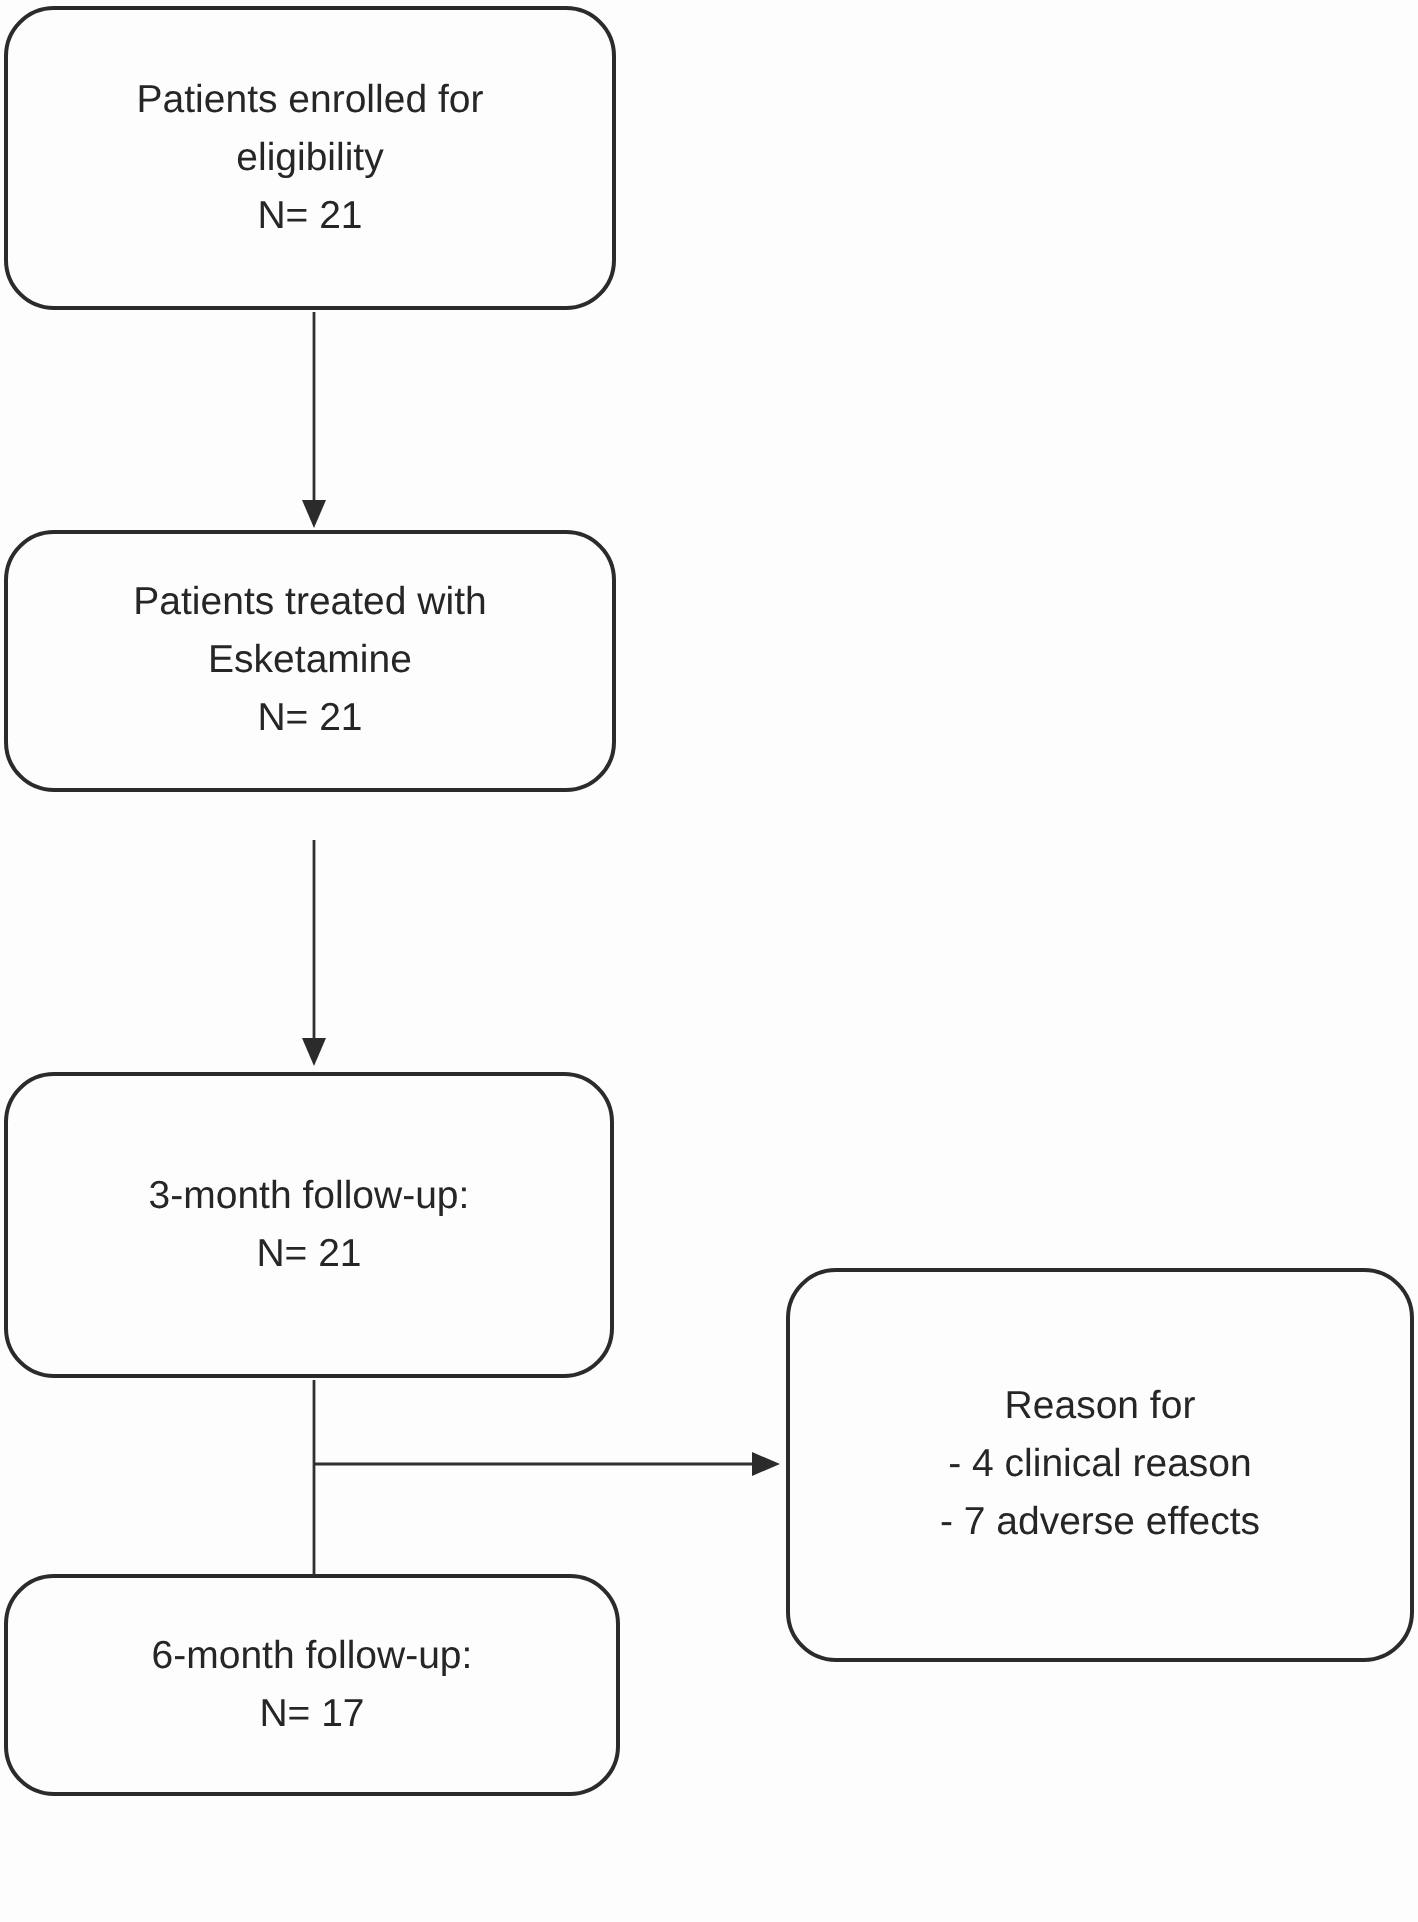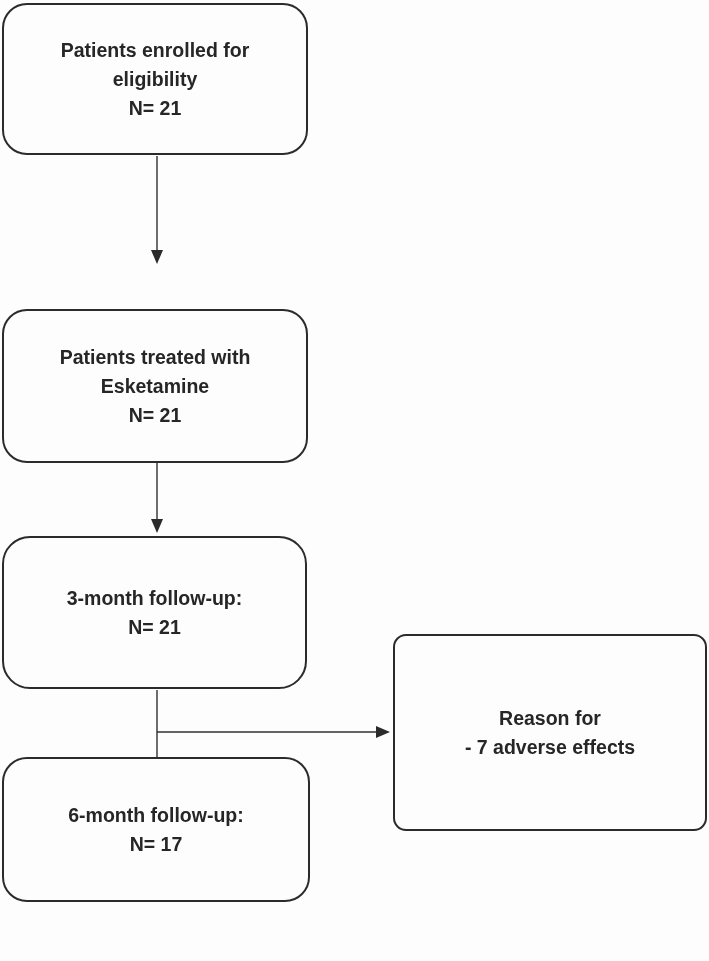--- a/index.html
+++ b/index.html
@@ -30,30 +30,29 @@
     border: 2px solid #2b2b2b;
     border-radius: 25px;
     background: #fdfdfd;
     display: flex;
     flex-direction: column;
     justify-content: center;
     align-items: center;
     text-align: center;
     font-size: 19.5px;
     line-height: 29px;
-    font-weight: bold;
   }
   .node .line {
     white-space: pre;
   }
   #node-enrolled        { left: 2px;   top: 3px;   width: 306px; height: 152px; }
-  #node-treated         { left: 2px;   top: 265px; width: 306px; height: 154px; margin-top: 44px; }
-  #node-followup3       { left: 2px;   top: 536px; width: 305px; height: 153px; border-radius: 28px; }
-  #node-followup6       { left: 2px;   top: 757px; width: 308px; height: 145px; }
-  #node-discontinuation { left: 393px; top: 634px; width: 314px; height: 197px; border-radius: 13px; }
+  #node-treated         { left: 2px;   top: 265px; width: 306px; height: 131px; }
+  #node-followup3       { left: 2px;   top: 536px; width: 305px; height: 153px; }
+  #node-followup6       { left: 2px;   top: 787px; width: 308px; height: 111px; }
+  #node-discontinuation { left: 393px; top: 634px; width: 314px; height: 197px; }
 </style>
 </head>
 <body>
 
 <div class="canvas">
 
   <svg class="connectors" viewBox="0 0 709 961" xmlns="http://www.w3.org/2000/svg">
 
     <g>
       <line x1="157" y1="156" x2="157" y2="252" stroke="#303030" stroke-width="1.4"></line>
@@ -93,16 +92,17 @@
     <div class="line">N= 21</div>
   </div>
 
   <div class="node" id="node-followup6">
     <div class="line">6-month follow-up:</div>
     <div class="line">N= 17</div>
   </div>
 
   <div class="node" id="node-discontinuation">
     <div class="line">Reason for</div>
+    <div class="line">- 4 clinical reason</div>
     <div class="line">- 7 adverse effects</div>
   </div>
 
 </div>
 
 </body></html>

